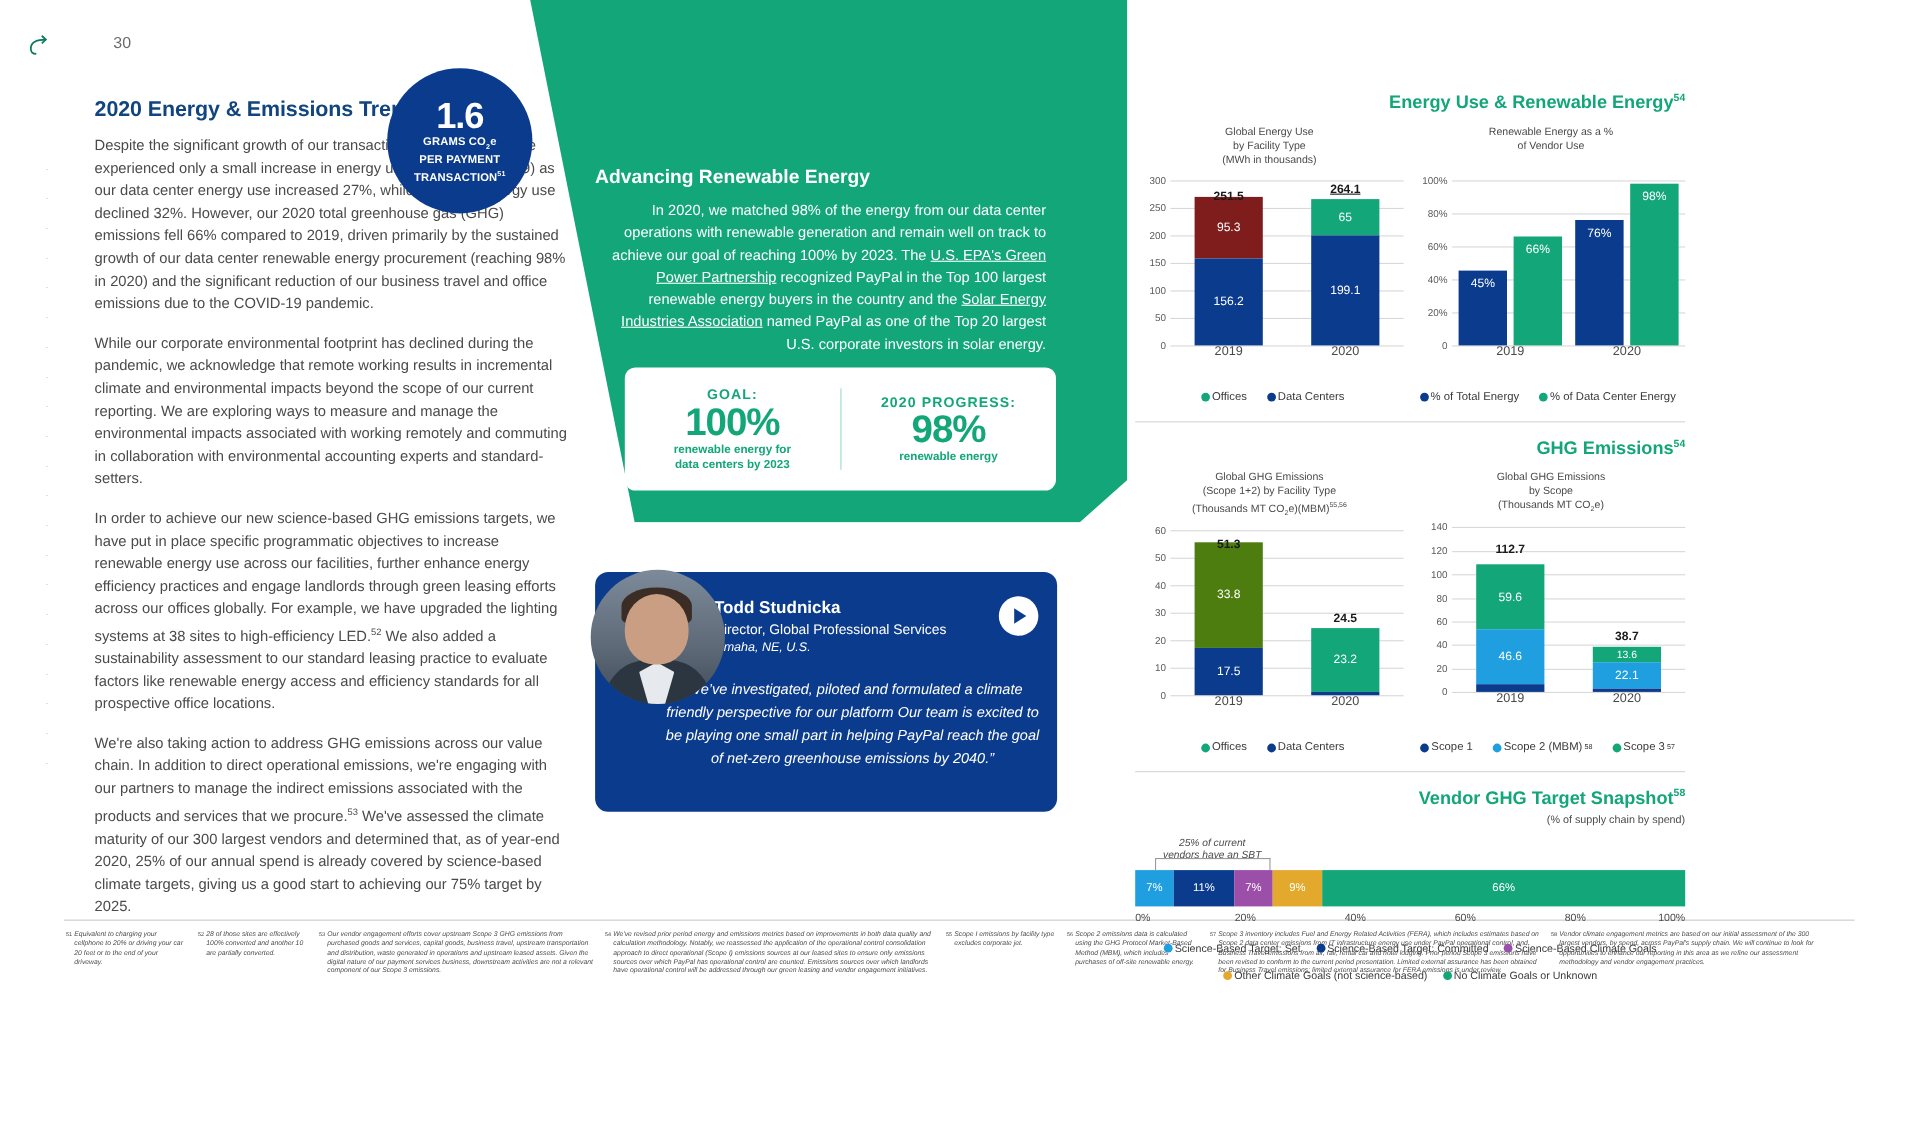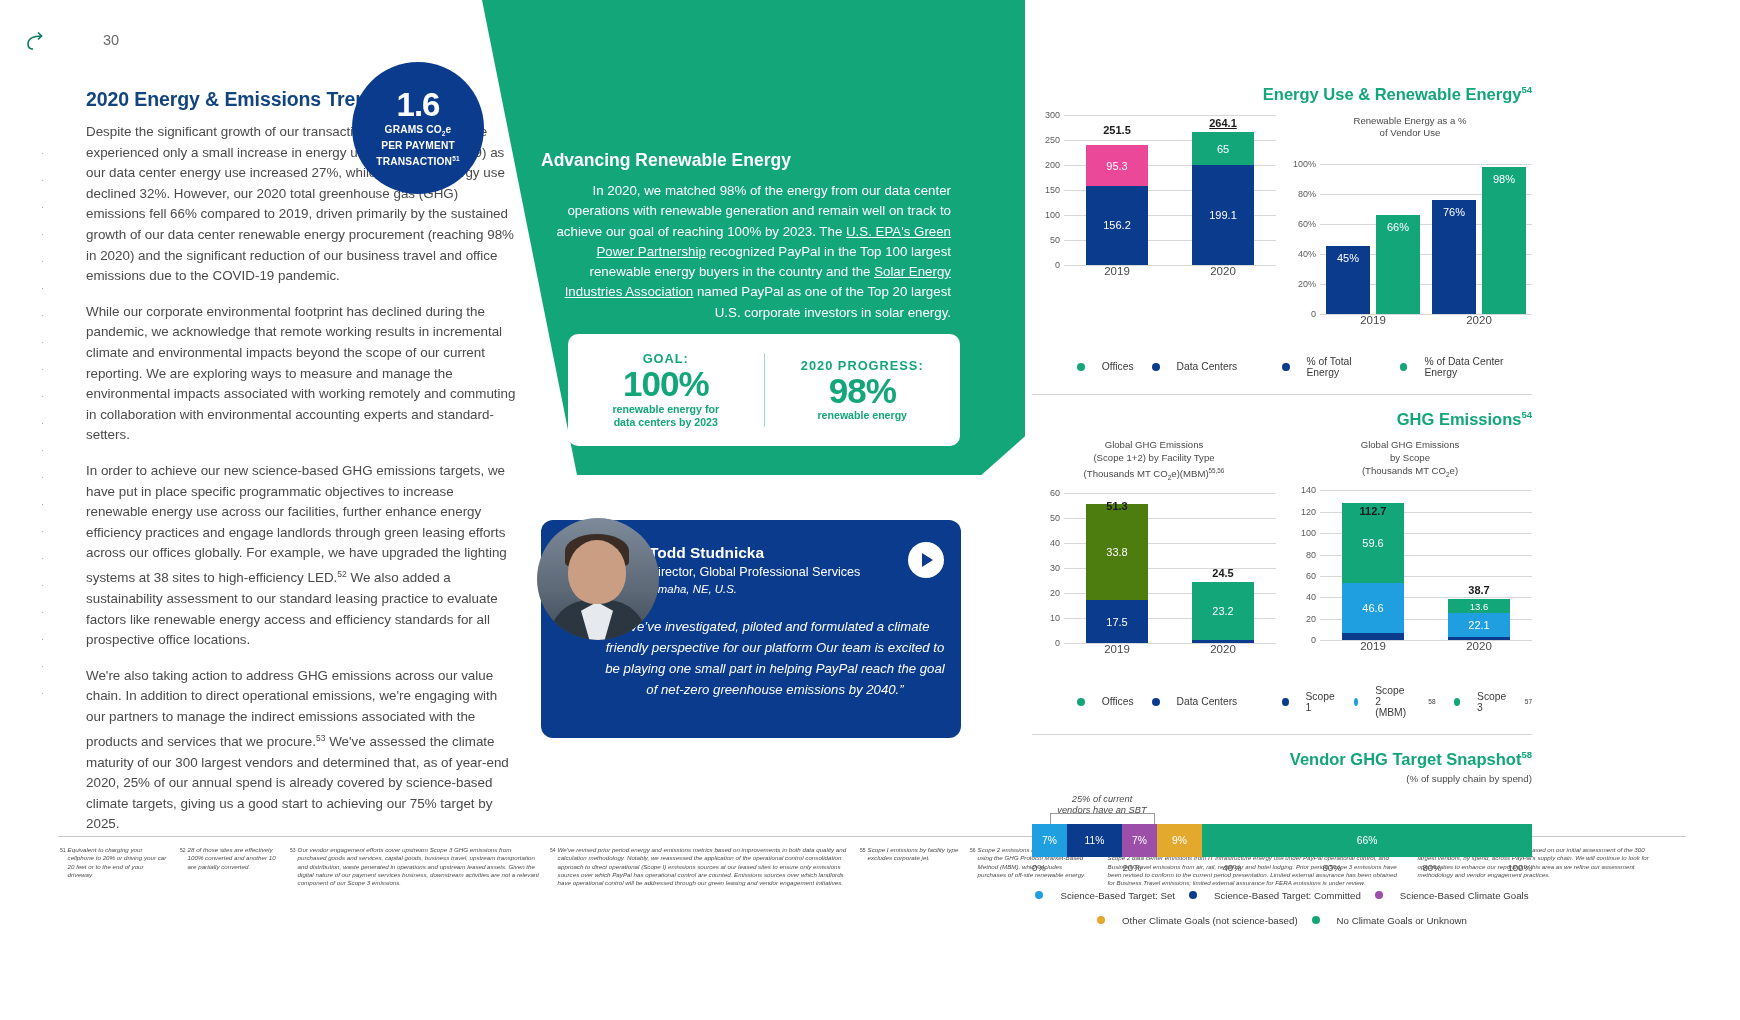--- a/index.html
+++ b/index.html
@@ -136,21 +136,21 @@
   .seg.small{font-size:9.5px;}
   .total-lbl{
     position:absolute; left:0; right:0; text-align:center; font-size:11px;
     font-weight:bold; color:#1a1a1a;
   }
   .xaxis{
     position:absolute; left:32px; right:0; display:flex; font-size:11.5px; color:#4a4a4a;
   }
   .xaxis div{flex:1; text-align:center;}
   .legend{display:flex; justify-content:center; gap:18px; margin-top:24px;}
-  .legend-item{display:flex; align-items:center; gap:17px; font-size:10.3px; color:#3a3a3a;}
+  .legend-item{display:flex; align-items:center; gap:2px; font-size:10.3px; color:#3a3a3a;}
   .dot{width:8px; height:8px; border-radius:50%; display:inline-block;}
   .hr-sep{height:1px; background:#d5d5d5; margin:16px 0 14px 0;}
 
   
   .vendor-wrap{margin-top:6px;}
   .vbar{display:flex; height:33px; width:100%;}
   .vseg{display:flex; align-items:center; justify-content:center; color:#fff; font-size:10.3px;}
   .vaxis{display:flex; margin-top:5px; font-size:9.6px; color:#4a4a4a; position:relative; height:14px;}
   .vaxis span{position:absolute; transform:translateX(-50%);}
   .vlegend{display:flex; flex-wrap:wrap; justify-content:center; gap:14px; margin-top:14px;}
@@ -257,20 +257,25 @@
   <div class="quote-text">“We’ve investigated, piloted and formulated a climate friendly perspective for our platform Our team is excited to be playing one small part in helping PayPal reach the goal of net-zero greenhouse emissions by 2040.”</div>
 </div>
 
 <div class="right-col">
 
   <div class="chart-group-title">
     <span>Energy Use &amp; Renewable Energy</span><sup>54</sup>
   </div>
   <div class="chart-pair">
     <div class="chart-box">
+      <div class="chart-caption">
+        <span>Global Energy Use</span><br>
+        <span>by Facility Type</span><br>
+        <span>(MWh in thousands)</span>
+      </div>
       <div class="plot" id="plot-energy">
           <div class="ylabels">
             <span style="top: 150px;">0</span>
             <span style="top: 125px;">50</span>
             <span style="top: 100px;">100</span>
             <span style="top: 75px;">150</span>
             <span style="top: 50px;">200</span>
             <span style="top: 25px;">250</span>
             <span style="top: 0px;">300</span>
           </div>
@@ -279,21 +284,21 @@
             <div class="gl" style="top: 125px;"></div>
             <div class="gl" style="top: 100px;"></div>
             <div class="gl" style="top: 75px;"></div>
             <div class="gl" style="top: 50px;"></div>
             <div class="gl" style="top: 25px;"></div>
             <div class="gl" style="top: 0px;"></div>
           </div>
           <div class="bars">
             <div class="bar-slot">
               <div class="stack">
-                <div class="seg" style="height: 41px; background: #ec4899;">95.3</div>
+                <div class="seg" style="height: 56px; background: #7f1d1d;">95.3</div>
                 <div class="seg" style="height: 78.1px; background: rgb(11, 59, 140);">156.2</div>
                 <div class="total-lbl" style="bottom: 128.75px;">251.5</div>
               </div>
             </div>
             <div class="bar-slot">
               <div class="stack">
                 <div class="seg" style="height: 32.5px; background: rgb(18, 166, 120);">65</div>
                 <div class="seg" style="height: 99.55px; background: rgb(11, 59, 140);">199.1</div>
                 <div class="total-lbl" style="bottom: 135.05px; text-decoration: underline;">264.1</div>
               </div>
@@ -453,21 +458,21 @@
             <div class="gl" style="top: 107.143px;"></div>
             <div class="gl" style="top: 85.7143px;"></div>
             <div class="gl" style="top: 64.2857px;"></div>
             <div class="gl" style="top: 42.8571px;"></div>
             <div class="gl" style="top: 21.4286px;"></div>
             <div class="gl" style="top: 0px;"></div>
           </div>
           <div class="bars">
             <div class="bar-slot">
               <div class="stack">
-                <div class="seg" style="height: 80px; background: rgb(18, 166, 120);">59.6</div>
+                <div class="seg" style="height: 59px; background: rgb(18, 166, 120);">59.6</div>
                 <div class="seg" style="height: 49.9286px; background: rgb(31, 159, 224);">46.6</div>
                 <div class="seg small" style="height: 6.96429px; background: rgb(11, 59, 140);"></div>
                 <div class="total-lbl" style="bottom: 123.75px;">112.7</div>
               </div>
             </div>
             <div class="bar-slot">
               <div class="stack">
                 <div class="seg small" style="height: 14.5714px; background: rgb(18, 166, 120);">13.6</div>
                 <div class="seg" style="height: 23.6786px; background: rgb(31, 159, 224);">22.1</div>
                 <div class="seg small" style="height: 3.21429px; background: rgb(11, 59, 140);"></div>

